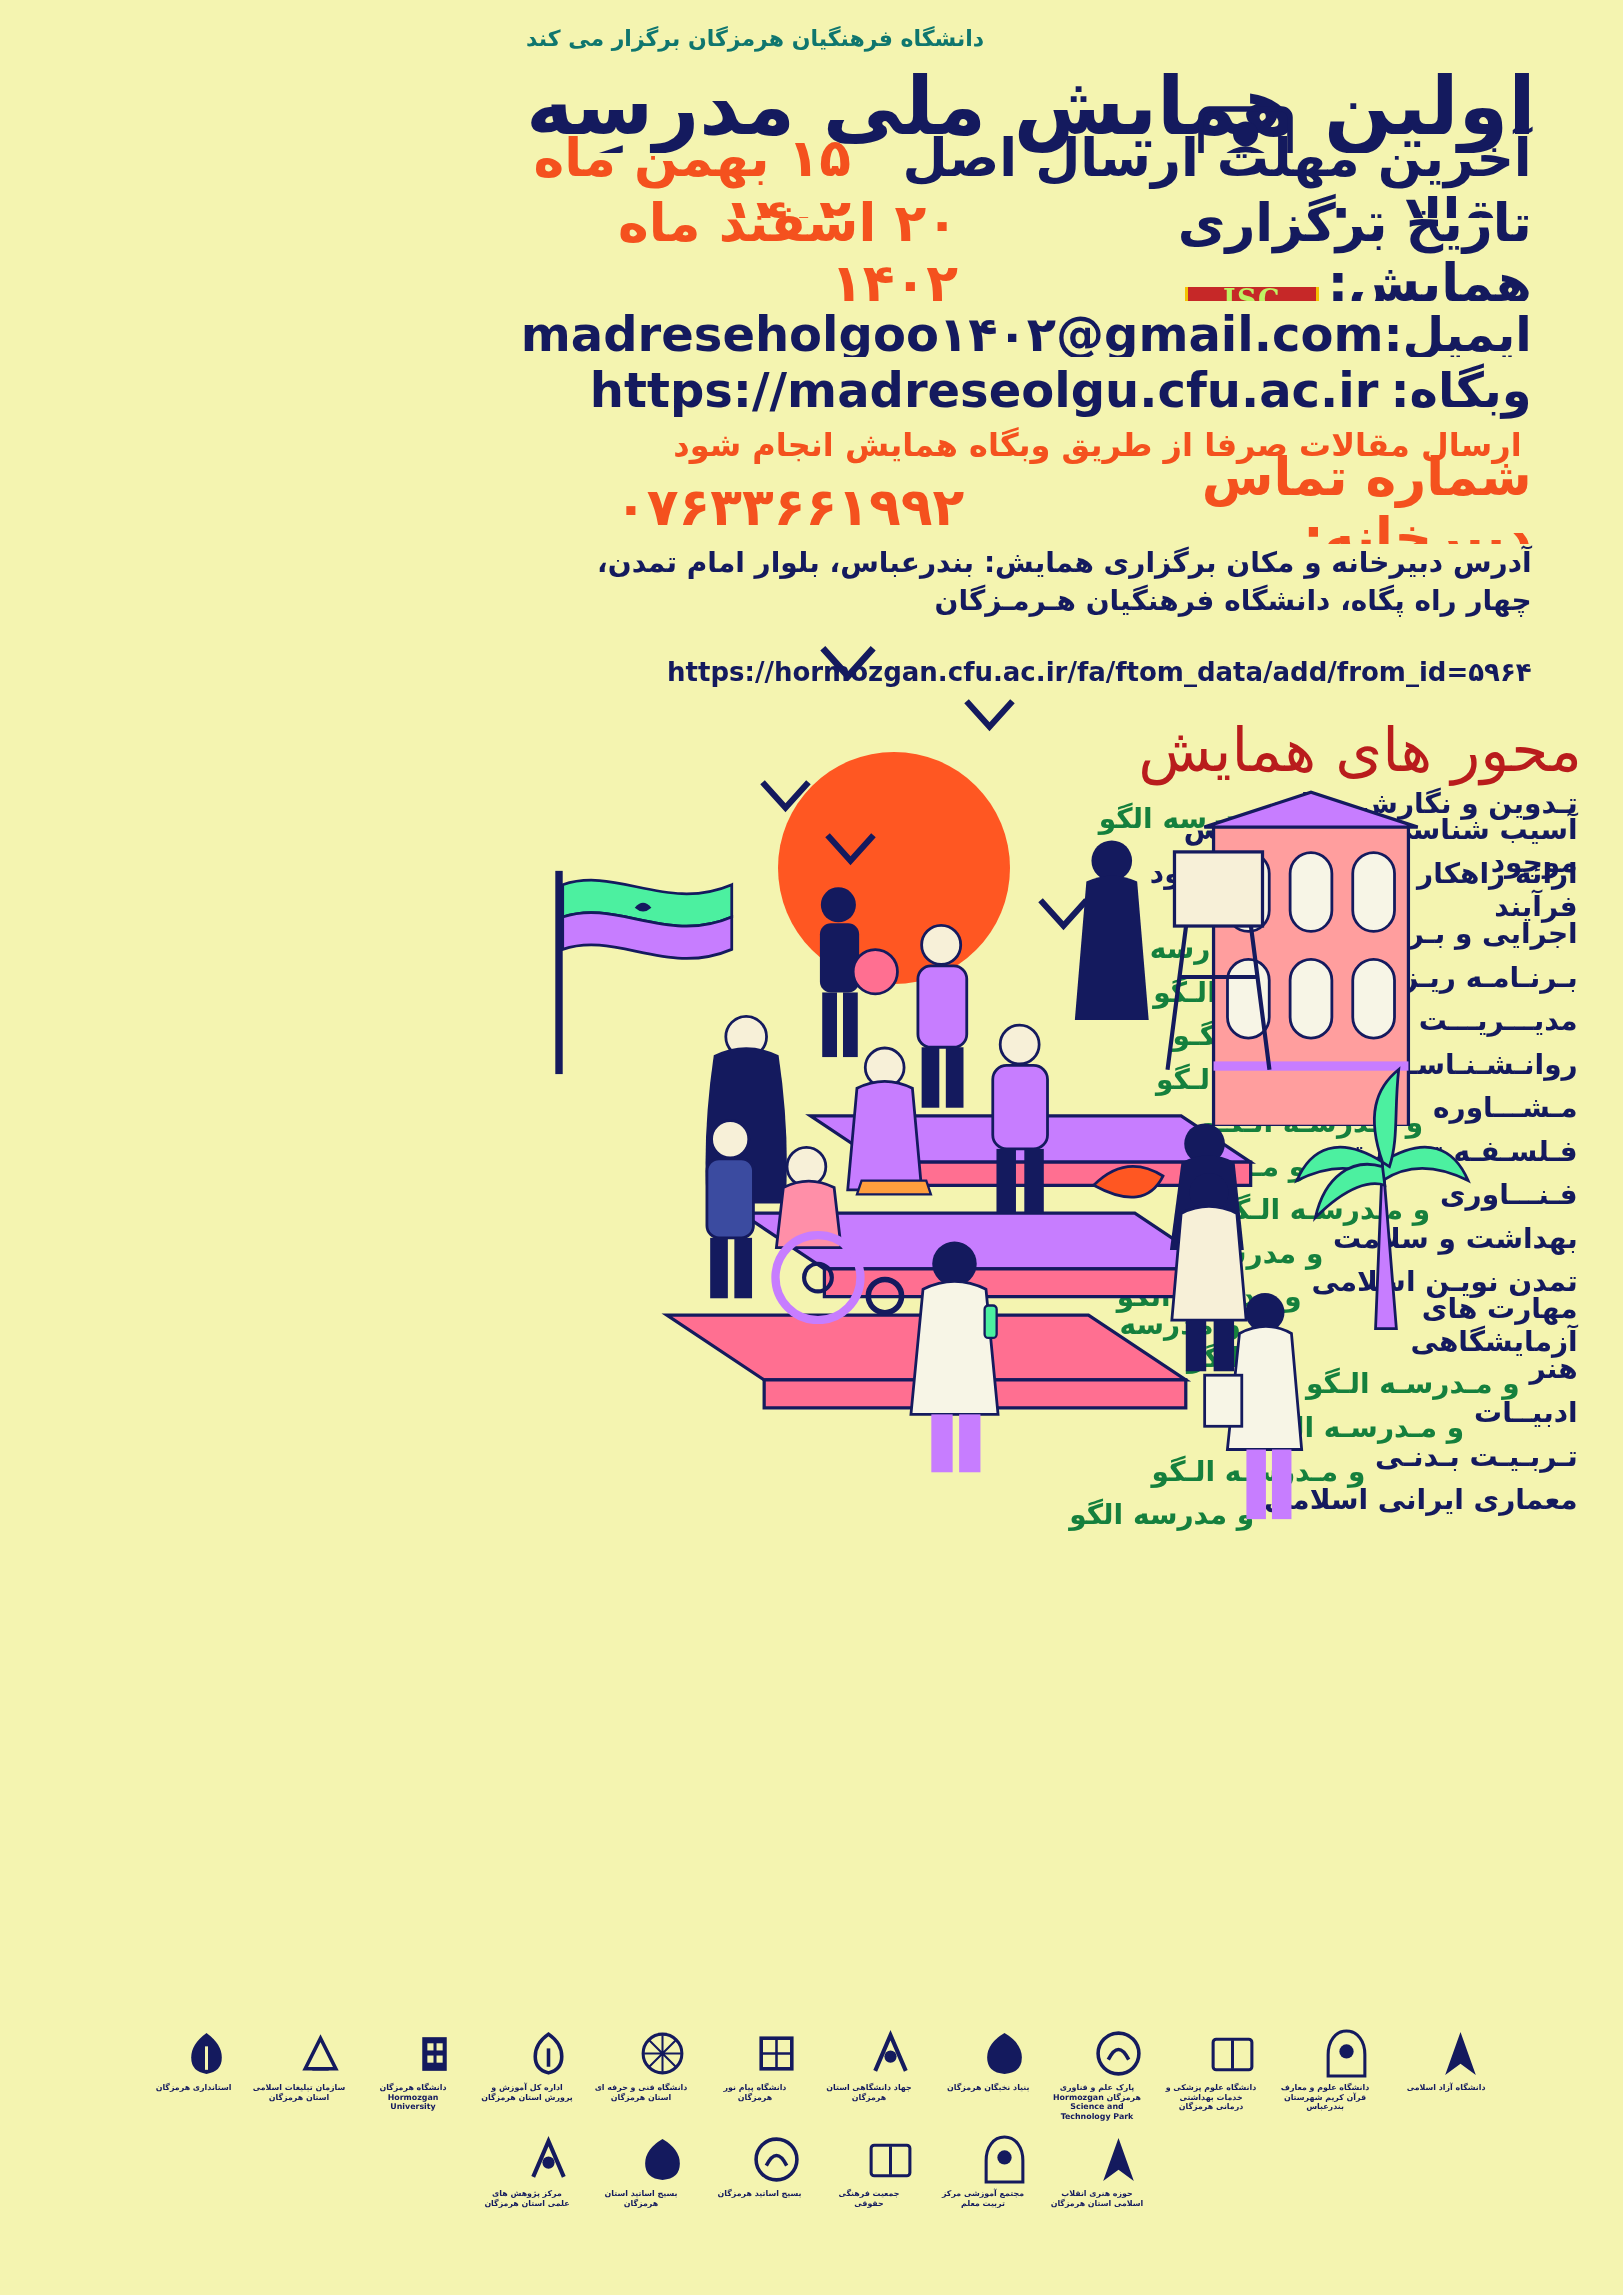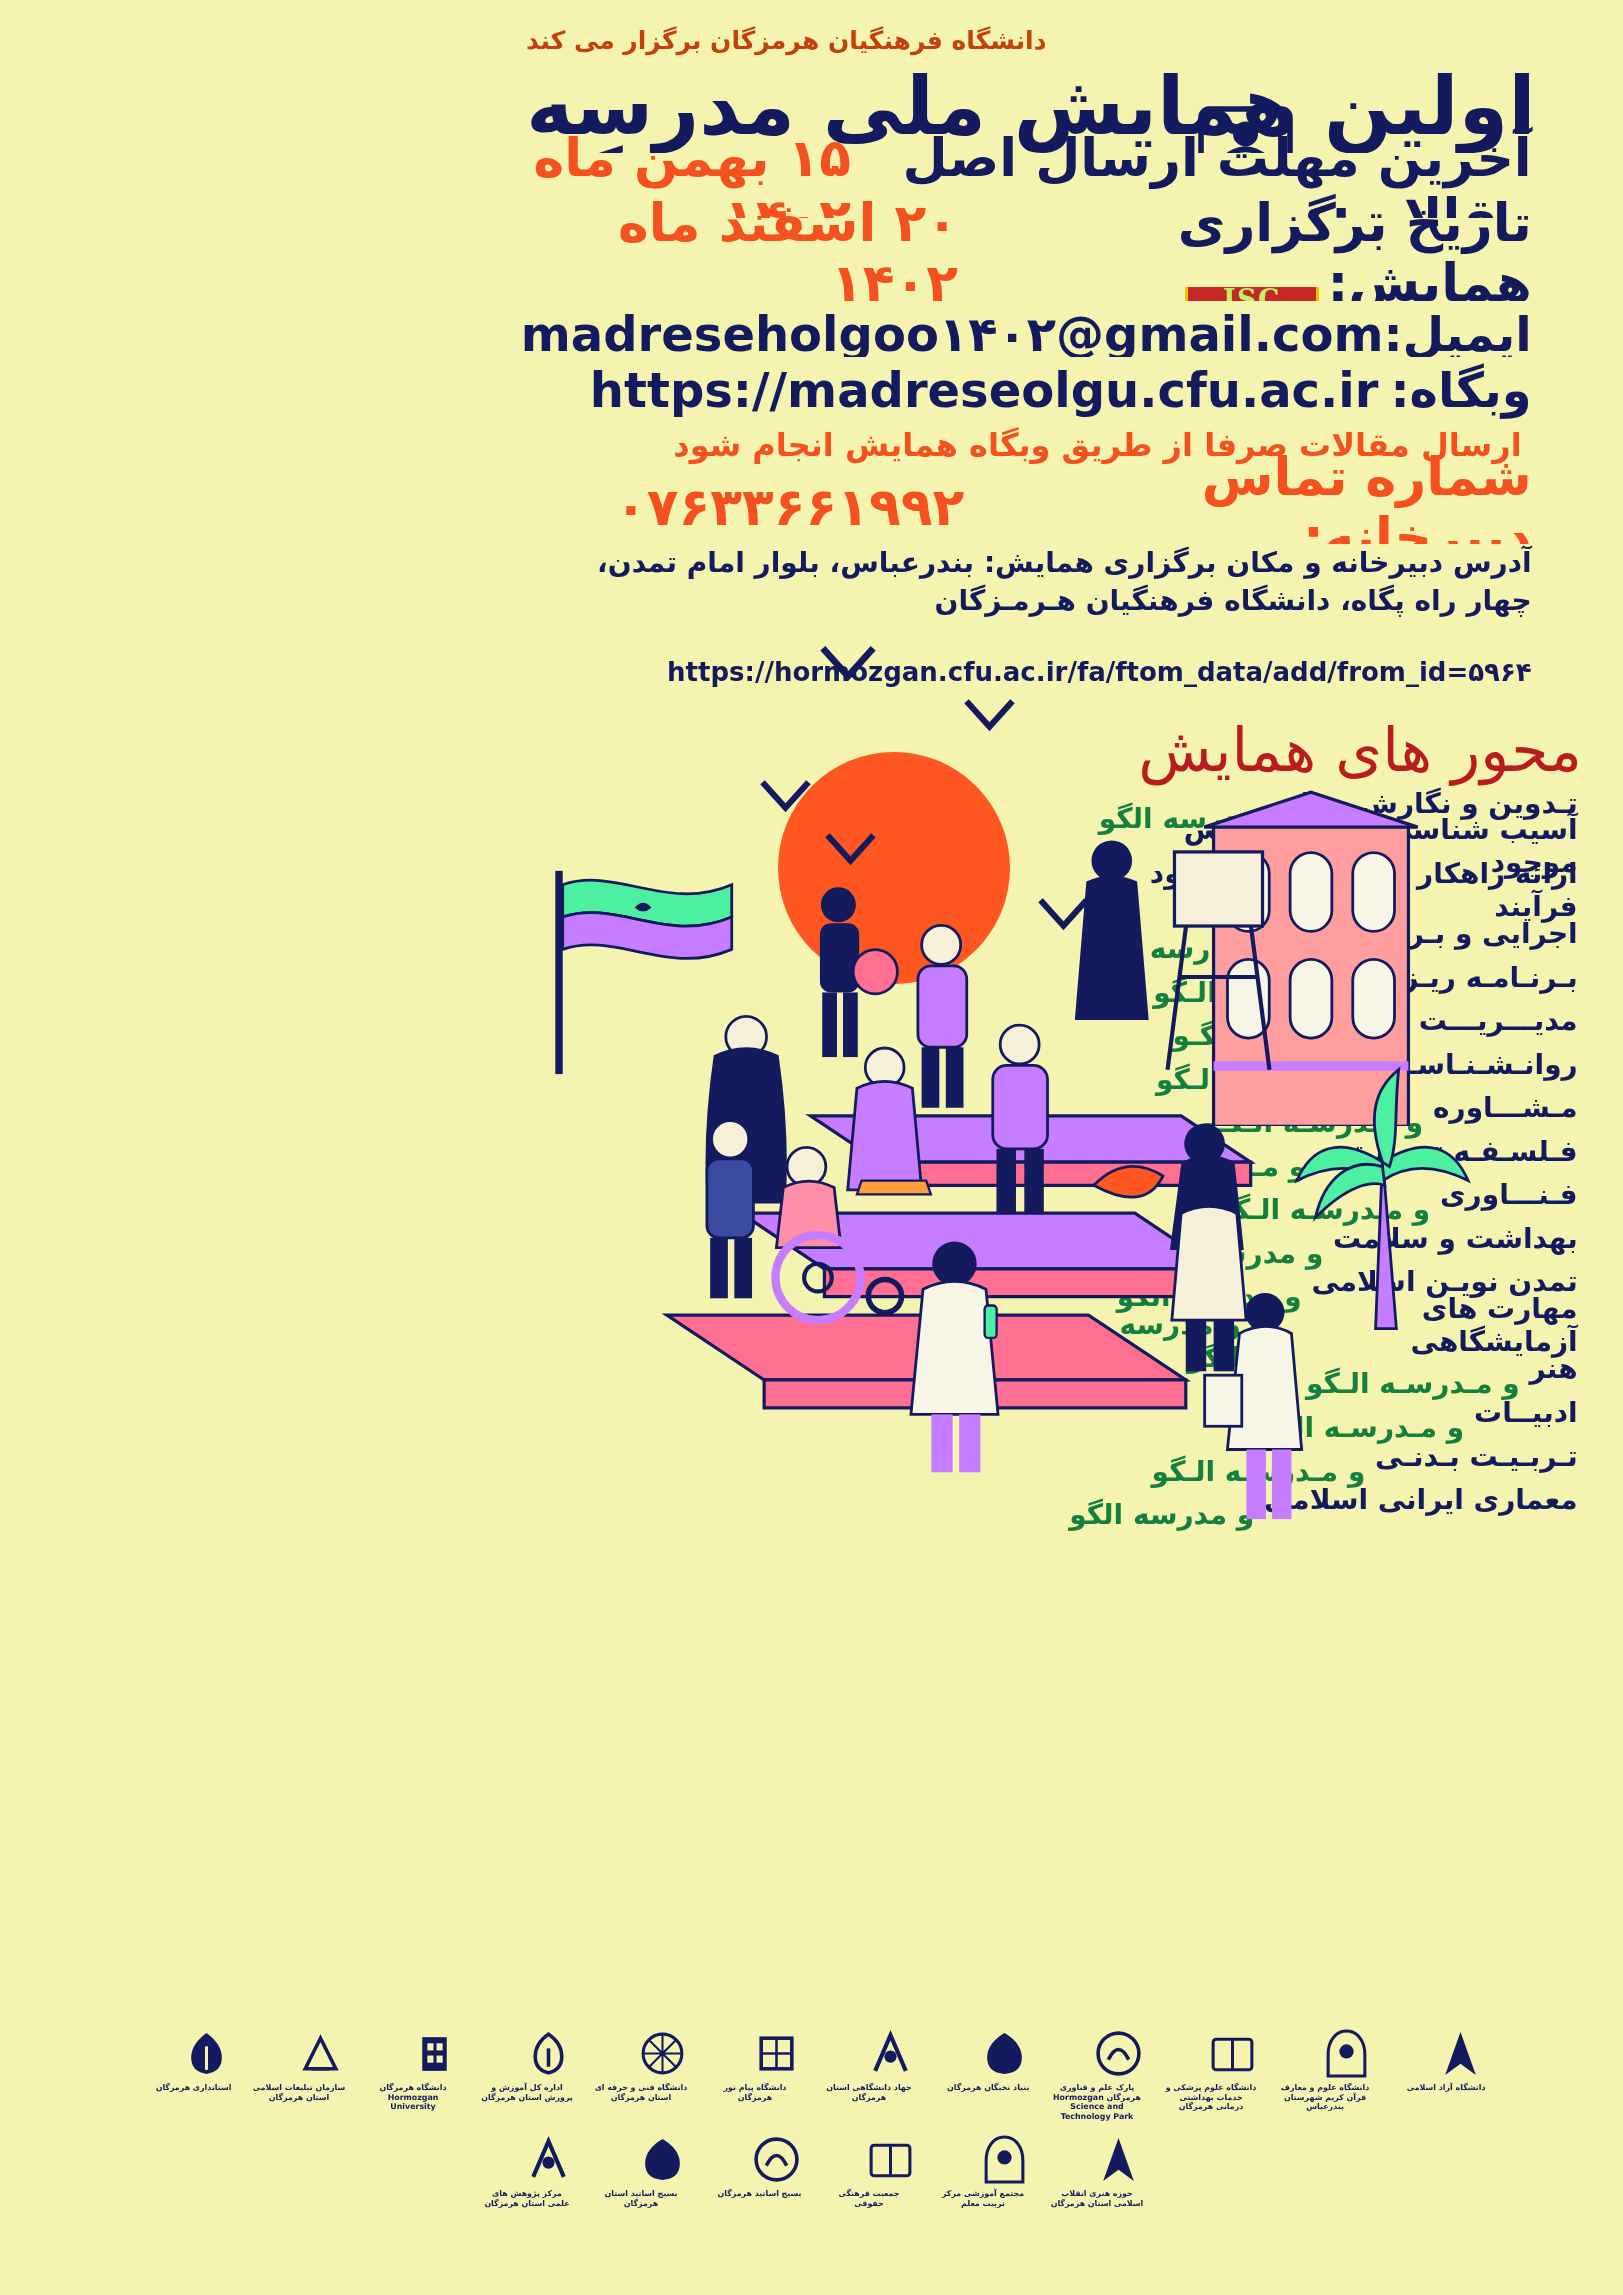--- a/index.html
+++ b/index.html
@@ -9,21 +9,21 @@
     font-family:"DejaVu Sans","Liberation Sans",sans-serif;
     position:relative;
     overflow:hidden;
   }
   .poster{position:absolute;inset:0;}
 
   
   .organizer{
     position:absolute;top:25.5px;right:56px;width:1042px;
     text-align:left;
-    font-size:25px;font-weight:bold;color:#c2410c;
+    font-size:22px;font-weight:bold;color:#0f766e;
     direction:rtl;
     letter-spacing:0px;
   }
   .main-title{
     position:absolute;top:65px;right:56px;width:1042px;
     text-align:left;
     font-size:80px;font-weight:bold;color:#141a5e;
     line-height:1.05;
     direction:rtl;
   }

